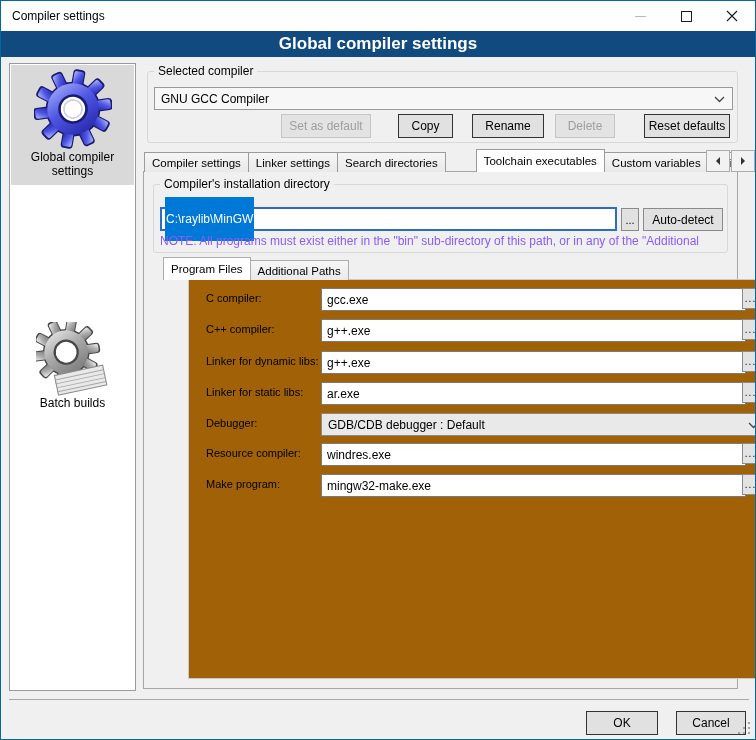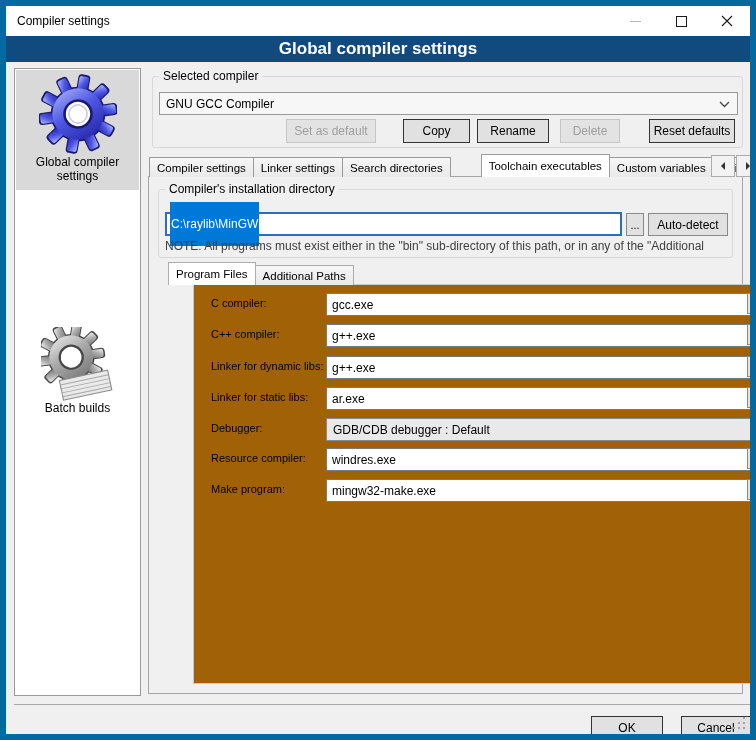--- a/index.html
+++ b/index.html
@@ -1,19 +1,19 @@
 <!DOCTYPE html>
 <html><head>
 <meta charset="utf-8">
 <style>
   html,body{margin:0;padding:0;}
   body{width:756px;height:740px;position:relative;background:#F0F0F0;
        font-family:"Liberation Sans","DejaVu Sans",sans-serif;font-size:12px;color:#000;
        -webkit-font-smoothing:antialiased;}
-  .window{position:absolute;inset:0;border:6px solid #0369a1;box-sizing:border-box;background:#F0F0F0;overflow:hidden;}
+  .window{position:absolute;inset:0;border:1px solid #0369a1;box-sizing:border-box;background:#F0F0F0;overflow:hidden;}
   .abs{position:absolute;box-sizing:border-box;}
 
   
   .titlebar{left:0;top:0;right:0;height:30px;background:#FFFFFF;}
   .title-text{left:11px;top:8px;font-size:12px;}
   .winbtn{top:0;width:46px;height:30px;display:flex;align-items:center;justify-content:center;background:#fff;border:none;padding:0;cursor:default;}
   .btn-min{right:92px;} .btn-max{right:46px;} .btn-close{right:0;}
   .min-bar{width:11px;height:1px;background:#b9b9b9;}
   .max-box{width:9px;height:9px;border:1px solid #1a1a1a;background:#fff;}
 
@@ -36,21 +36,21 @@
 
   .sel-group{left:146px;top:70px;width:591px;height:72px;}
   .combo{display:flex;align-items:center;background:#F7F7F7;border:1px solid #999;padding-left:6px;font-size:12px;cursor:default;}
   .combo .chev{position:absolute;right:7px;top:50%;margin-top:-3px;}
   .top-combo{left:6px;top:15px;width:579px;height:23px;}
 
   .btn{background:#E1E1E1;border:1px solid #333;display:flex;align-items:center;justify-content:center;
        font-family:inherit;font-size:12px;color:#000;padding:0;cursor:default;}
   .btn.disabled{border-color:#C6C6C6;color:#9E9E9E;background:#E3E3E3;}
   .b-set{left:133px;top:42px;width:90px;height:24px;}
-  .b-copy{left:250px;top:42px;width:67px;height:24px;}
+  .b-copy{left:250px;top:42px;width:55px;height:24px;}
   .b-ren{left:324px;top:42px;width:72px;height:24px;}
   .b-del{left:407px;top:42px;width:60px;height:24px;}
   .b-reset{left:496px;top:42px;width:86px;height:24px;}
 
   
   .tabs{left:143px;top:148px;height:23px;display:flex;align-items:flex-end;z-index:5;}
   .tab{height:20px;border:1px solid #9B9B9B;border-bottom:none;background:linear-gradient(#F6F6F6,#E9E9E9);
        padding:0 7px;font-size:11.5px;display:flex;align-items:center;white-space:nowrap;cursor:default;box-sizing:border-box;}
   .tab + .tab{margin-left:-1px;}
   .tab.active{height:23px;background:#fff;position:relative;z-index:6;margin-left:30px;}
@@ -62,21 +62,21 @@
   
   .main-panel{left:142px;top:170px;width:595px;height:518px;background:#F0F0F0;border:1px solid #A6A6A6;z-index:2;}
 
   .dir-group{left:9px;top:12px;width:575px;height:69px;}
   .dir-input{left:6px;top:22px;width:457px;height:24px;background:#fff;border:2px solid #2D6CC0;
              display:flex;align-items:center;padding-left:3px;font-size:12px;}
   .sel-text{background:#0078D7;color:#fff;padding:15px 1px;white-space:nowrap;}
   .mini-btn{font-size:11px;}
   .dir-browse{left:467px;top:23px;width:18px;height:23px;border-color:#8A8A8A;}
   .autodetect{left:489px;top:23px;width:80px;height:23px;border-color:#8A8A8A;}
-  .note{left:6px;top:49px;width:563px;white-space:nowrap;overflow:hidden;color:#404040;font-size:12px;}
+  .note{left:6px;top:49px;width:563px;white-space:nowrap;overflow:hidden;color:#8b5cf6;font-size:12px;}
 
   
   .subtabs{left:19px;top:86px;height:22px;display:flex;align-items:flex-end;z-index:4;}
   .subtab{height:19px;border:1px solid #ACACAC;border-bottom:none;background:linear-gradient(#F6F6F6,#E9E9E9);
           padding:0 7px;font-size:11.5px;display:flex;align-items:center;white-space:nowrap;cursor:default;}
   .subtab + .subtab{margin-left:-1px;}
   .subtab.active{height:22px;background:#fff;position:relative;z-index:5;}
   .inner-panel{left:9px;top:107px;width:580px;height:400px;background:#a16207;border:1px solid #C9C9C9;z-index:3;margin-left:35px;}
 
   .frow{left:0;right:0;height:21px;}

